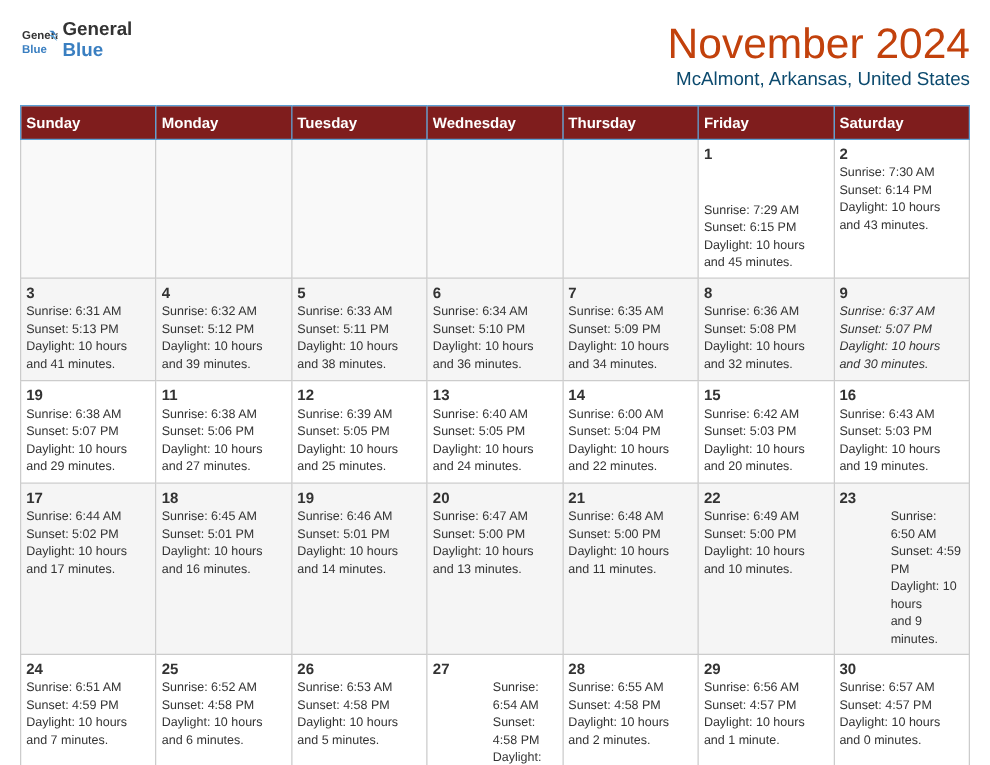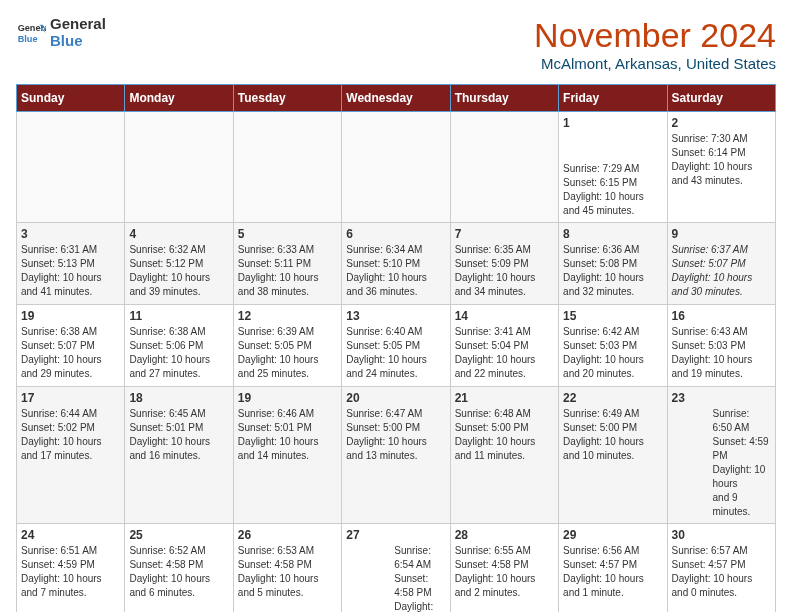--- a/index.html
+++ b/index.html
@@ -211,21 +211,21 @@
         </td>
         <td>
           <span class="day-number">13</span>
           <div class="day-info" style="white-space: pre-line;">Sunrise: 6:40 AM
 Sunset: 5:05 PM
 Daylight: 10 hours
 and 24 minutes.</div>
         </td>
         <td>
           <span class="day-number">14</span>
-          <div class="day-info" style="white-space: pre-line;">Sunrise: 3:41 AM
+          <div class="day-info" style="white-space: pre-line;">Sunrise: 6:00 AM
 Sunset: 5:04 PM
 Daylight: 10 hours
 and 22 minutes.</div>
         </td>
         <td>
           <span class="day-number">15</span>
           <div class="day-info" style="white-space: pre-line;">Sunrise: 6:42 AM
 Sunset: 5:03 PM
 Daylight: 10 hours
 and 20 minutes.</div>

